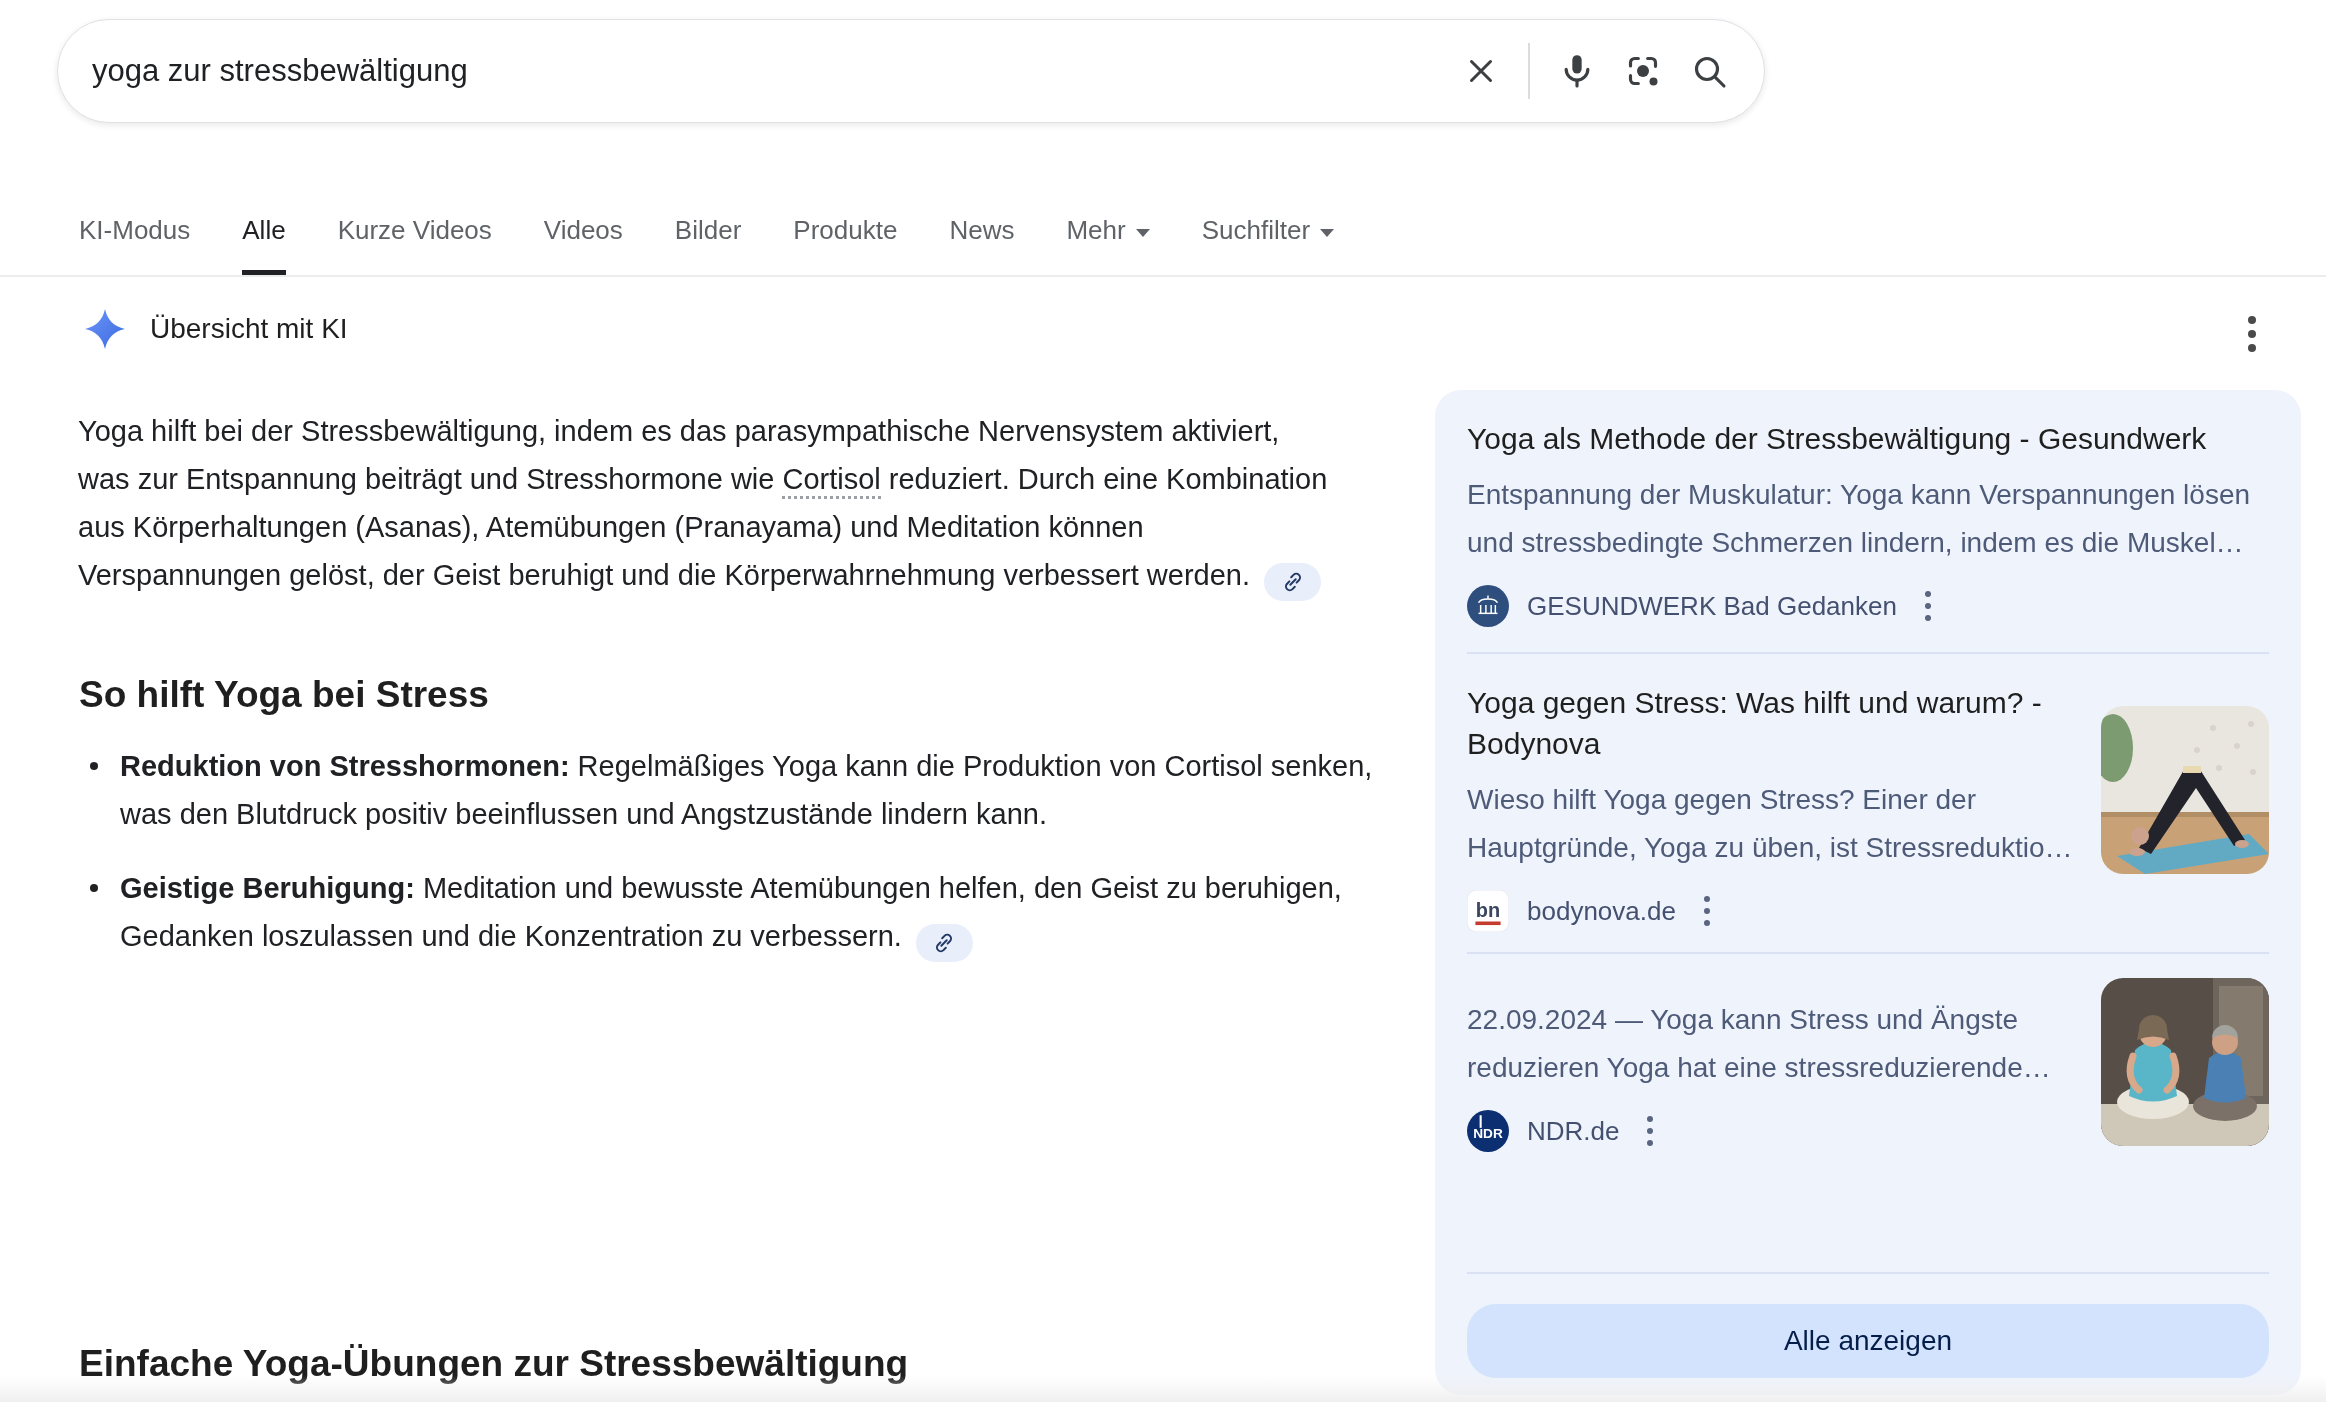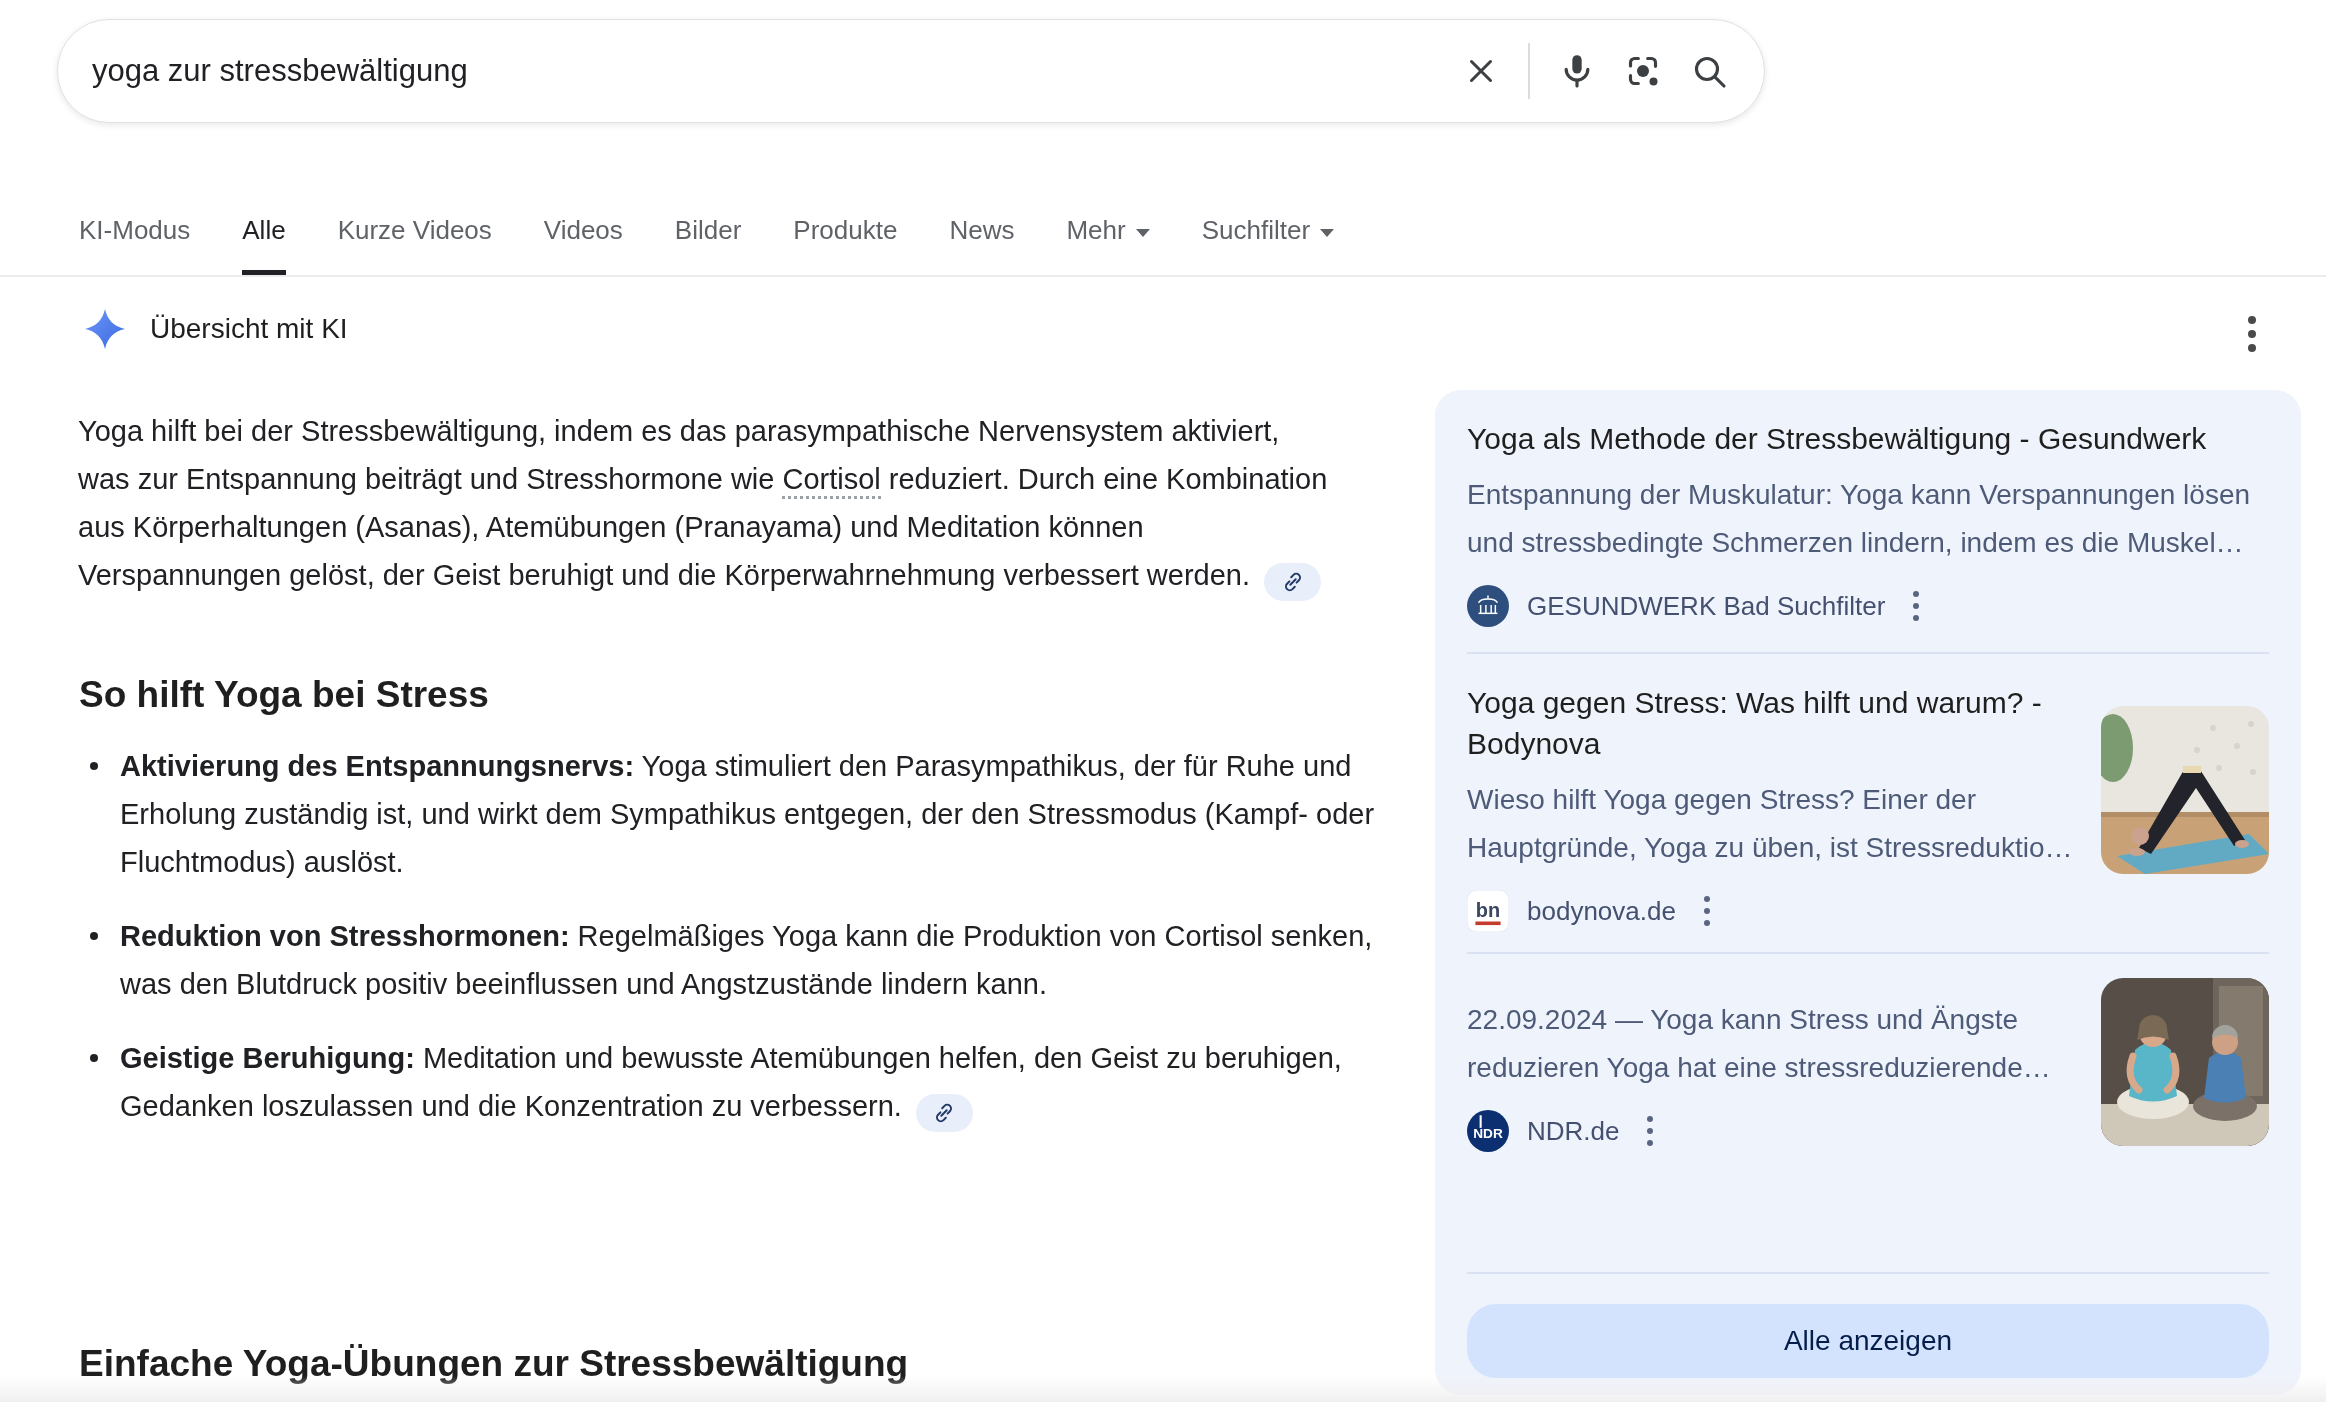--- a/index.html
+++ b/index.html
@@ -206,21 +206,20 @@
       <svg width="24" height="24" viewBox="0 0 24 24">
         <path d="M9.3 14.7 L14.7 9.3" stroke="#223a66" stroke-width="2" stroke-linecap="round" fill="none"></path>
         <path d="M10.2 7.2 L12.5 4.9 a3.8 3.8 0 0 1 5.4 5.4 L15.6 12.6" stroke="#223a66" stroke-width="2" stroke-linecap="round" fill="none"></path>
         <path d="M13.8 16.8 L11.5 19.1 a3.8 3.8 0 0 1 -5.4-5.4 L8.4 11.4" stroke="#223a66" stroke-width="2" stroke-linecap="round" fill="none"></path>
       </svg>
     </button></p>
 
 <h2 class="h1">So hilft Yoga bei Stress</h2>
 
 <ul class="bullets">
-  <li><span class="lead">Aktivierung des Entspannungsnervs:</span><span> Yoga stimuliert den Parasympathikus, der für Ruhe und Erholung zuständig ist, und wirkt dem Sympathikus entgegen, der den Stressmodus (Kampf- oder Fluchtmodus) auslöst.</span></li>
   <li><span class="lead">Reduktion von Stresshormonen:</span><span> Regelmäßiges Yoga kann die Produktion von Cortisol senken, was den Blutdruck positiv beeinflussen und Angstzustände lindern kann.</span></li>
   <li><span class="lead">Geistige Beruhigung:</span><span> Meditation und bewusste Atemübungen helfen, den Geist zu beruhigen, Gedanken loszulassen und die Konzentration zu verbessern.</span><button class="chip">
         <svg width="24" height="24" viewBox="0 0 24 24">
           <path d="M9.3 14.7 L14.7 9.3" stroke="#223a66" stroke-width="2" stroke-linecap="round" fill="none"></path>
           <path d="M10.2 7.2 L12.5 4.9 a3.8 3.8 0 0 1 5.4 5.4 L15.6 12.6" stroke="#223a66" stroke-width="2" stroke-linecap="round" fill="none"></path>
           <path d="M13.8 16.8 L11.5 19.1 a3.8 3.8 0 0 1 -5.4-5.4 L8.4 11.4" stroke="#223a66" stroke-width="2" stroke-linecap="round" fill="none"></path>
         </svg>
       </button></li>
 </ul>
 
@@ -234,21 +233,21 @@
     <div class="source-row">
       <svg class="favicon" viewBox="0 0 40 40">
         <circle cx="20" cy="20" r="20" fill="#2e4e7e"></circle>
         <g stroke="#ffffff" stroke-width="1.4" fill="none">
           <path d="M11 27 h18"></path>
           <path d="M13 27 v-8 M18 27 v-8 M23 27 v-8 M27 27 v-8"></path>
           <path d="M11 17 c2 -5 16 -5 18 0"></path>
           <path d="M20 10 v3"></path>
         </g>
       </svg>
-      <span class="source-name">GESUNDWERK Bad Suchfilter</span>
+      <span class="source-name">GESUNDWERK Bad Gedanken</span>
       <button class="kebab card-kebab">
         <i></i>
           <i></i>
           <i></i>
       </button>
     </div>
   </div>
 
   <div class="card-divider divider-1"></div>
 

